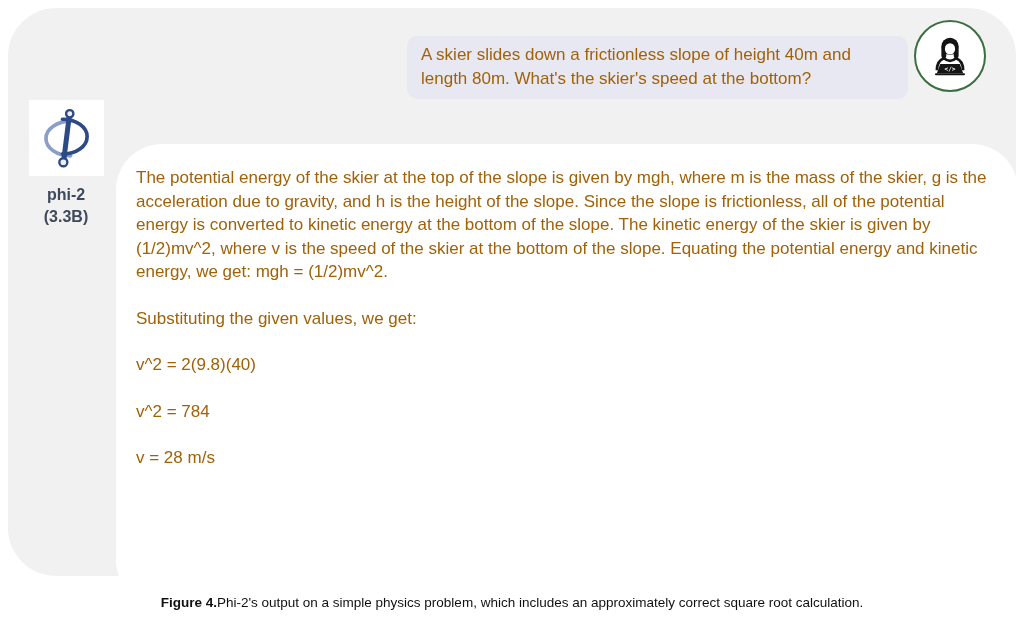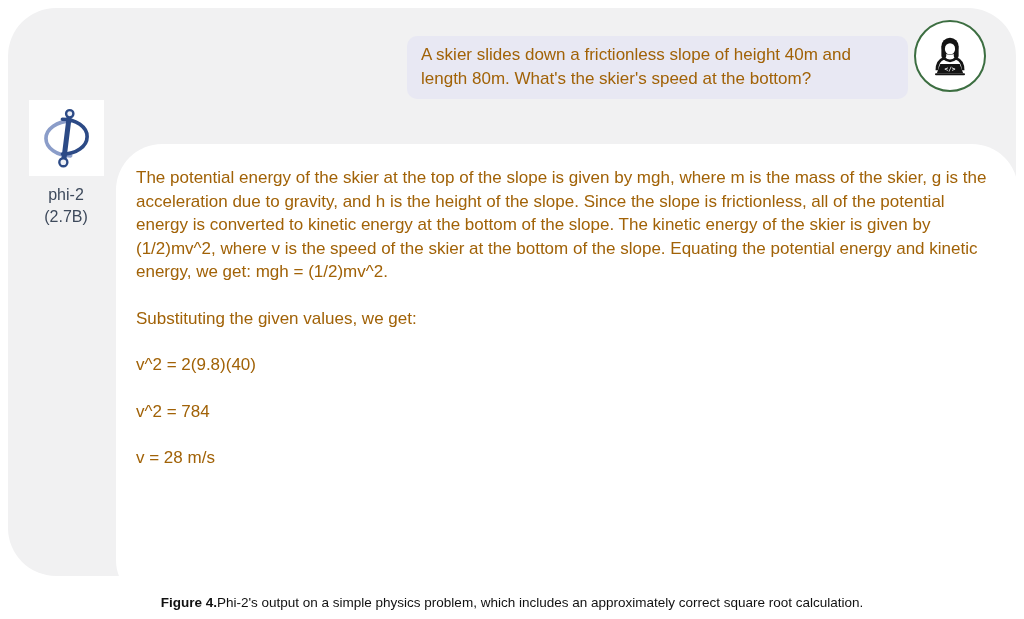--- a/index.html
+++ b/index.html
@@ -54,21 +54,21 @@
     background: #ffffff;
     display: flex;
     align-items: center;
     justify-content: center;
   }
   .model-label {
     position: absolute;
     left: 2px; top: 176px;
     width: 112px;
     text-align: center;
-    font-weight: normal;
+    font-weight: bold;
     font-size: 16px;
     line-height: 22px;
     color: #3e4a5c;
   }
   .response-bubble {
     position: absolute;
     left: 108px; top: 100px;
     width: 902px; height: 462px;
     background: #ffffff;
     border-radius: 46px;
@@ -127,21 +127,21 @@
           <path d="M39 16.5 A 27 19 0 1 0 39 54.5" fill="none" stroke="#8b9dc9" stroke-width="4" stroke-linecap="round"></path>
           <path d="M30 14.5 A 27 19 0 1 1 30 52.5" fill="none" stroke="#2c4a86" stroke-width="4" stroke-linecap="round"></path>
           <line x1="37.5" y1="11" x2="31.5" y2="59" stroke="#2c4a86" stroke-width="5.5"></line>
           <circle cx="38" cy="8.5" r="4" fill="#eef1f7" stroke="#2c4a86" stroke-width="2.6"></circle>
           <circle cx="31" cy="61.5" r="4.4" fill="#eef1f7" stroke="#2c4a86" stroke-width="2.6"></circle>
         </svg>
       </span>
     </div>
     <div class="model-label">
       <div>phi-2</div>
-      <div>(2.7B)</div>
+      <div>(3.3B)</div>
     </div>
 
     <div class="response-bubble">
 
     <p>The potential energy of the skier at the top of the slope is given by mgh, where m is the mass of the skier, g is the acceleration due to gravity, and h is the height of the slope. Since the slope is frictionless, all of the potential energy is converted to kinetic energy at the bottom of the slope. The kinetic energy of the skier is given by (1/2)mv^2, where v is the speed of the skier at the bottom of the slope. Equating the potential energy and kinetic energy, we get: mgh = (1/2)mv^2.</p>
         <p>Substituting the given values, we get:</p>
         <p>v^2 = 2(9.8)(40)</p>
         <p>v^2 = 784</p>
         <p>v = 28 m/s</p>
       </div>

